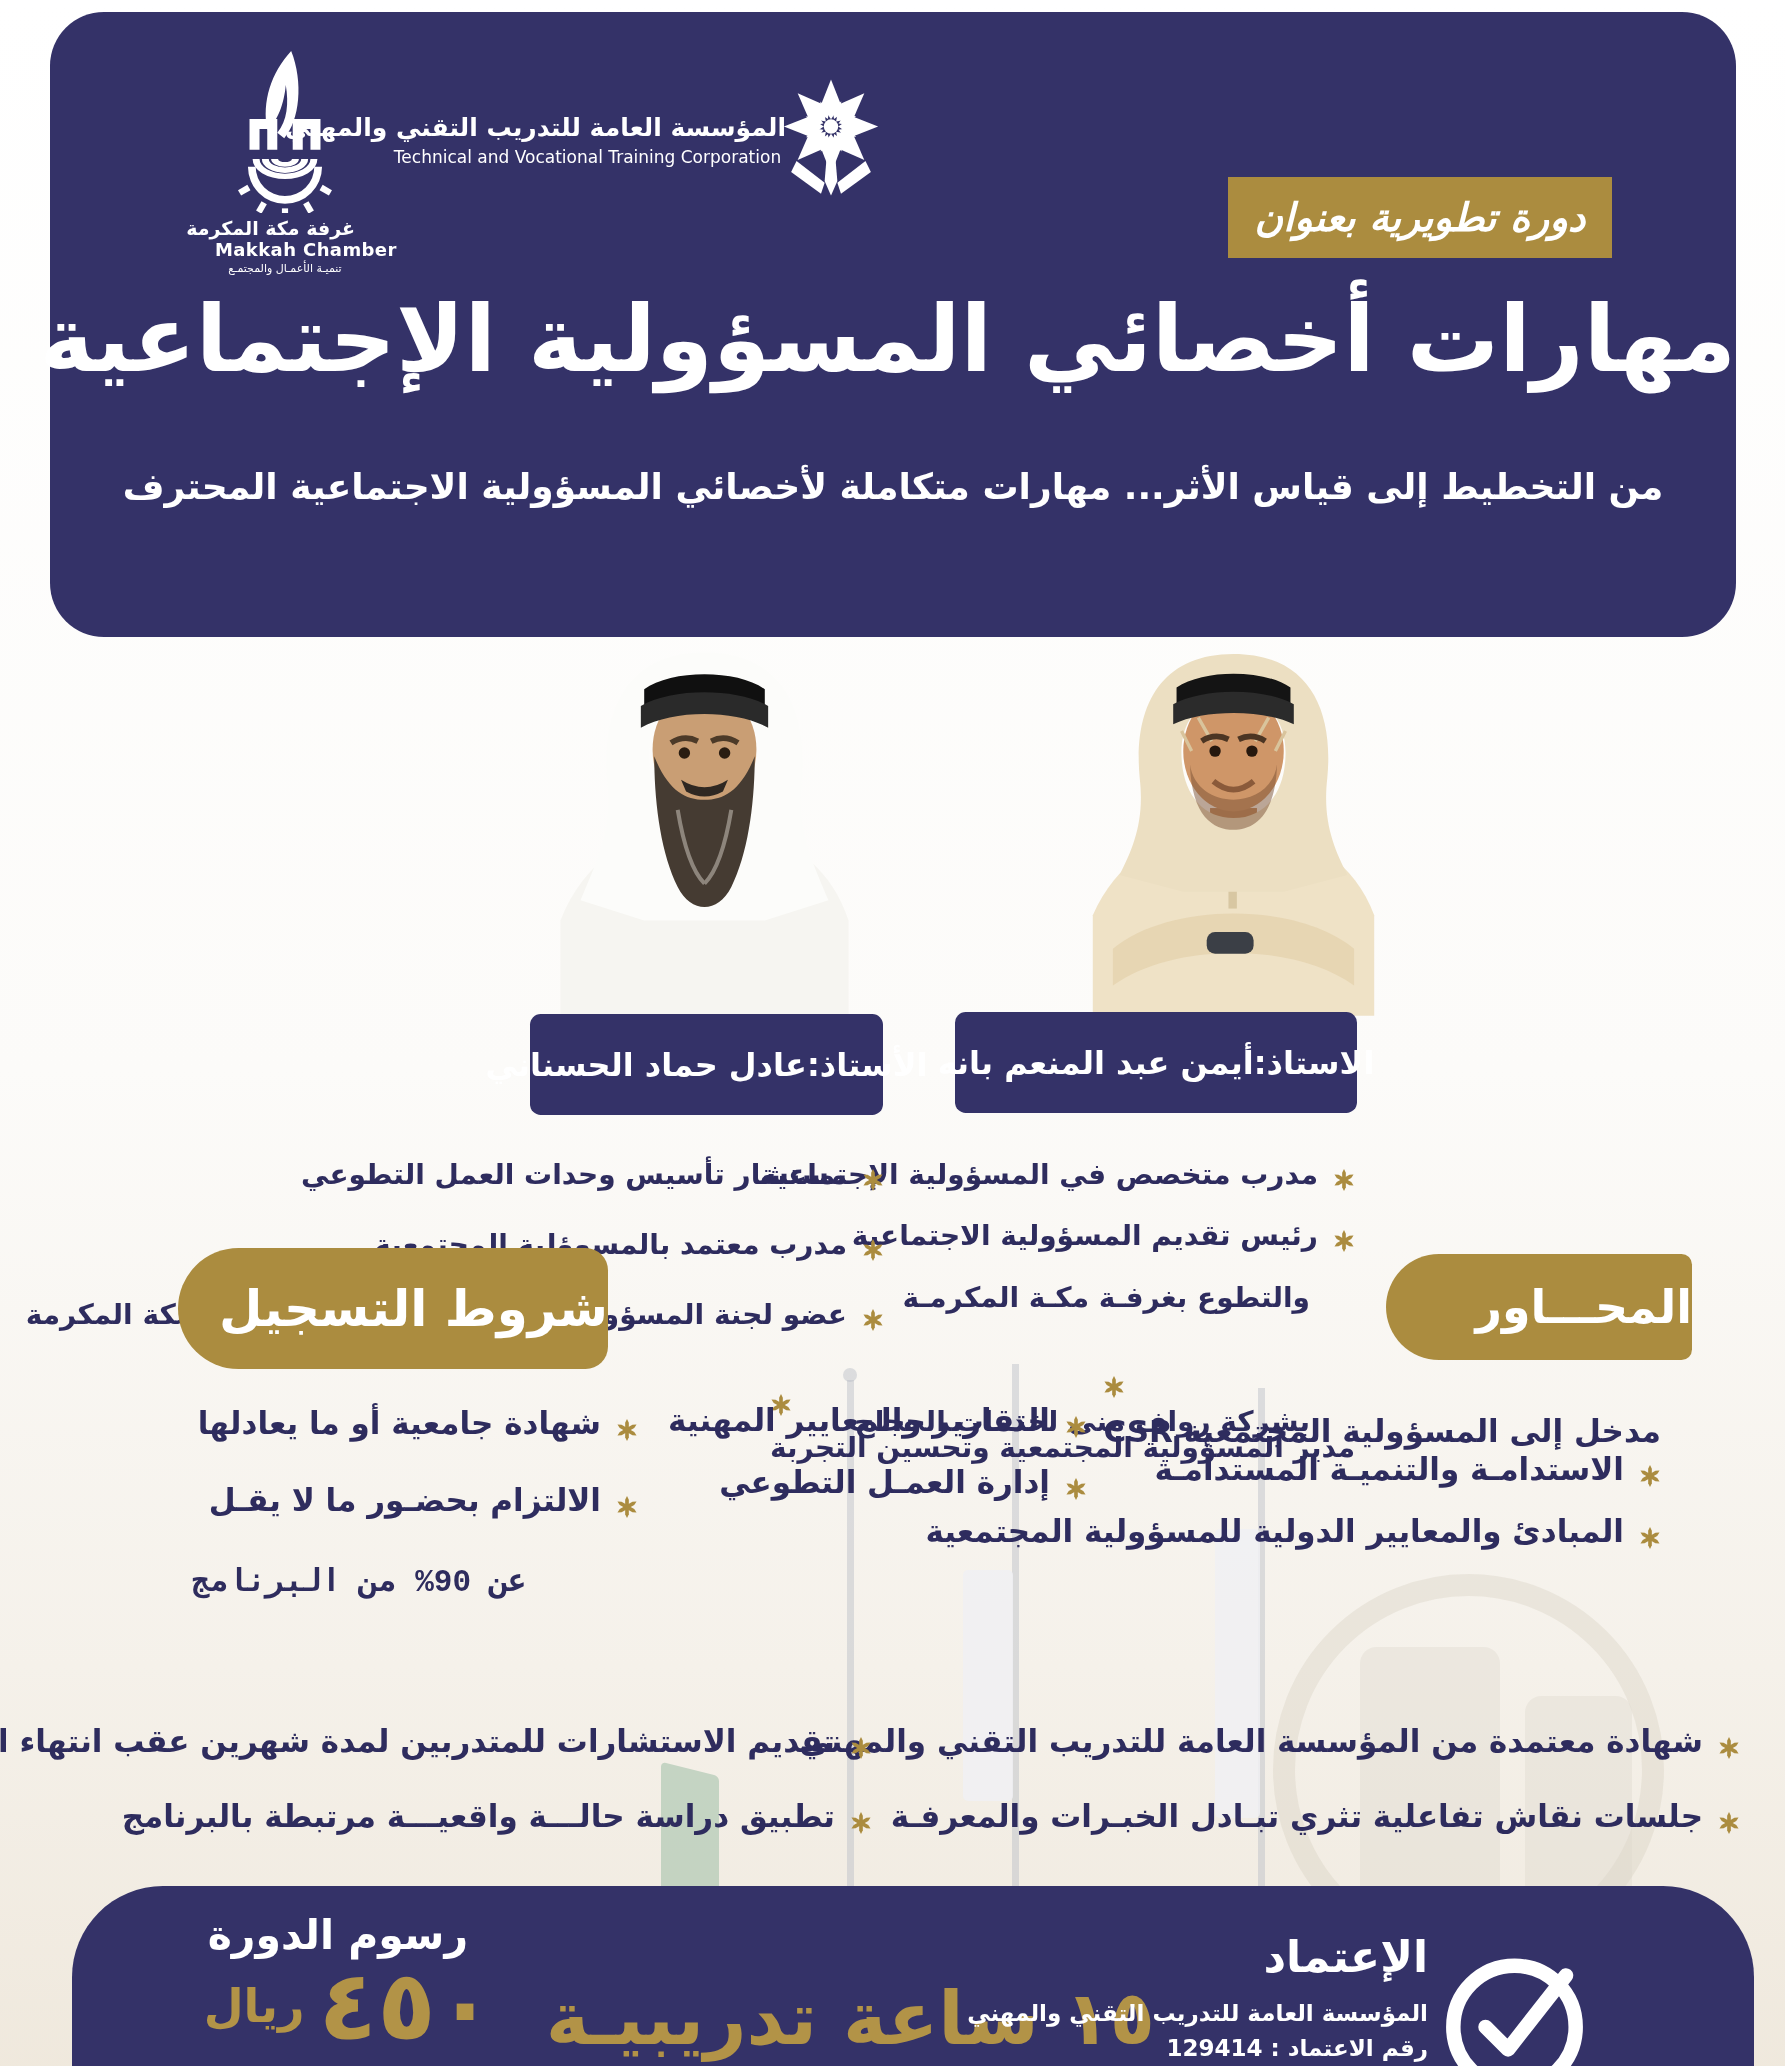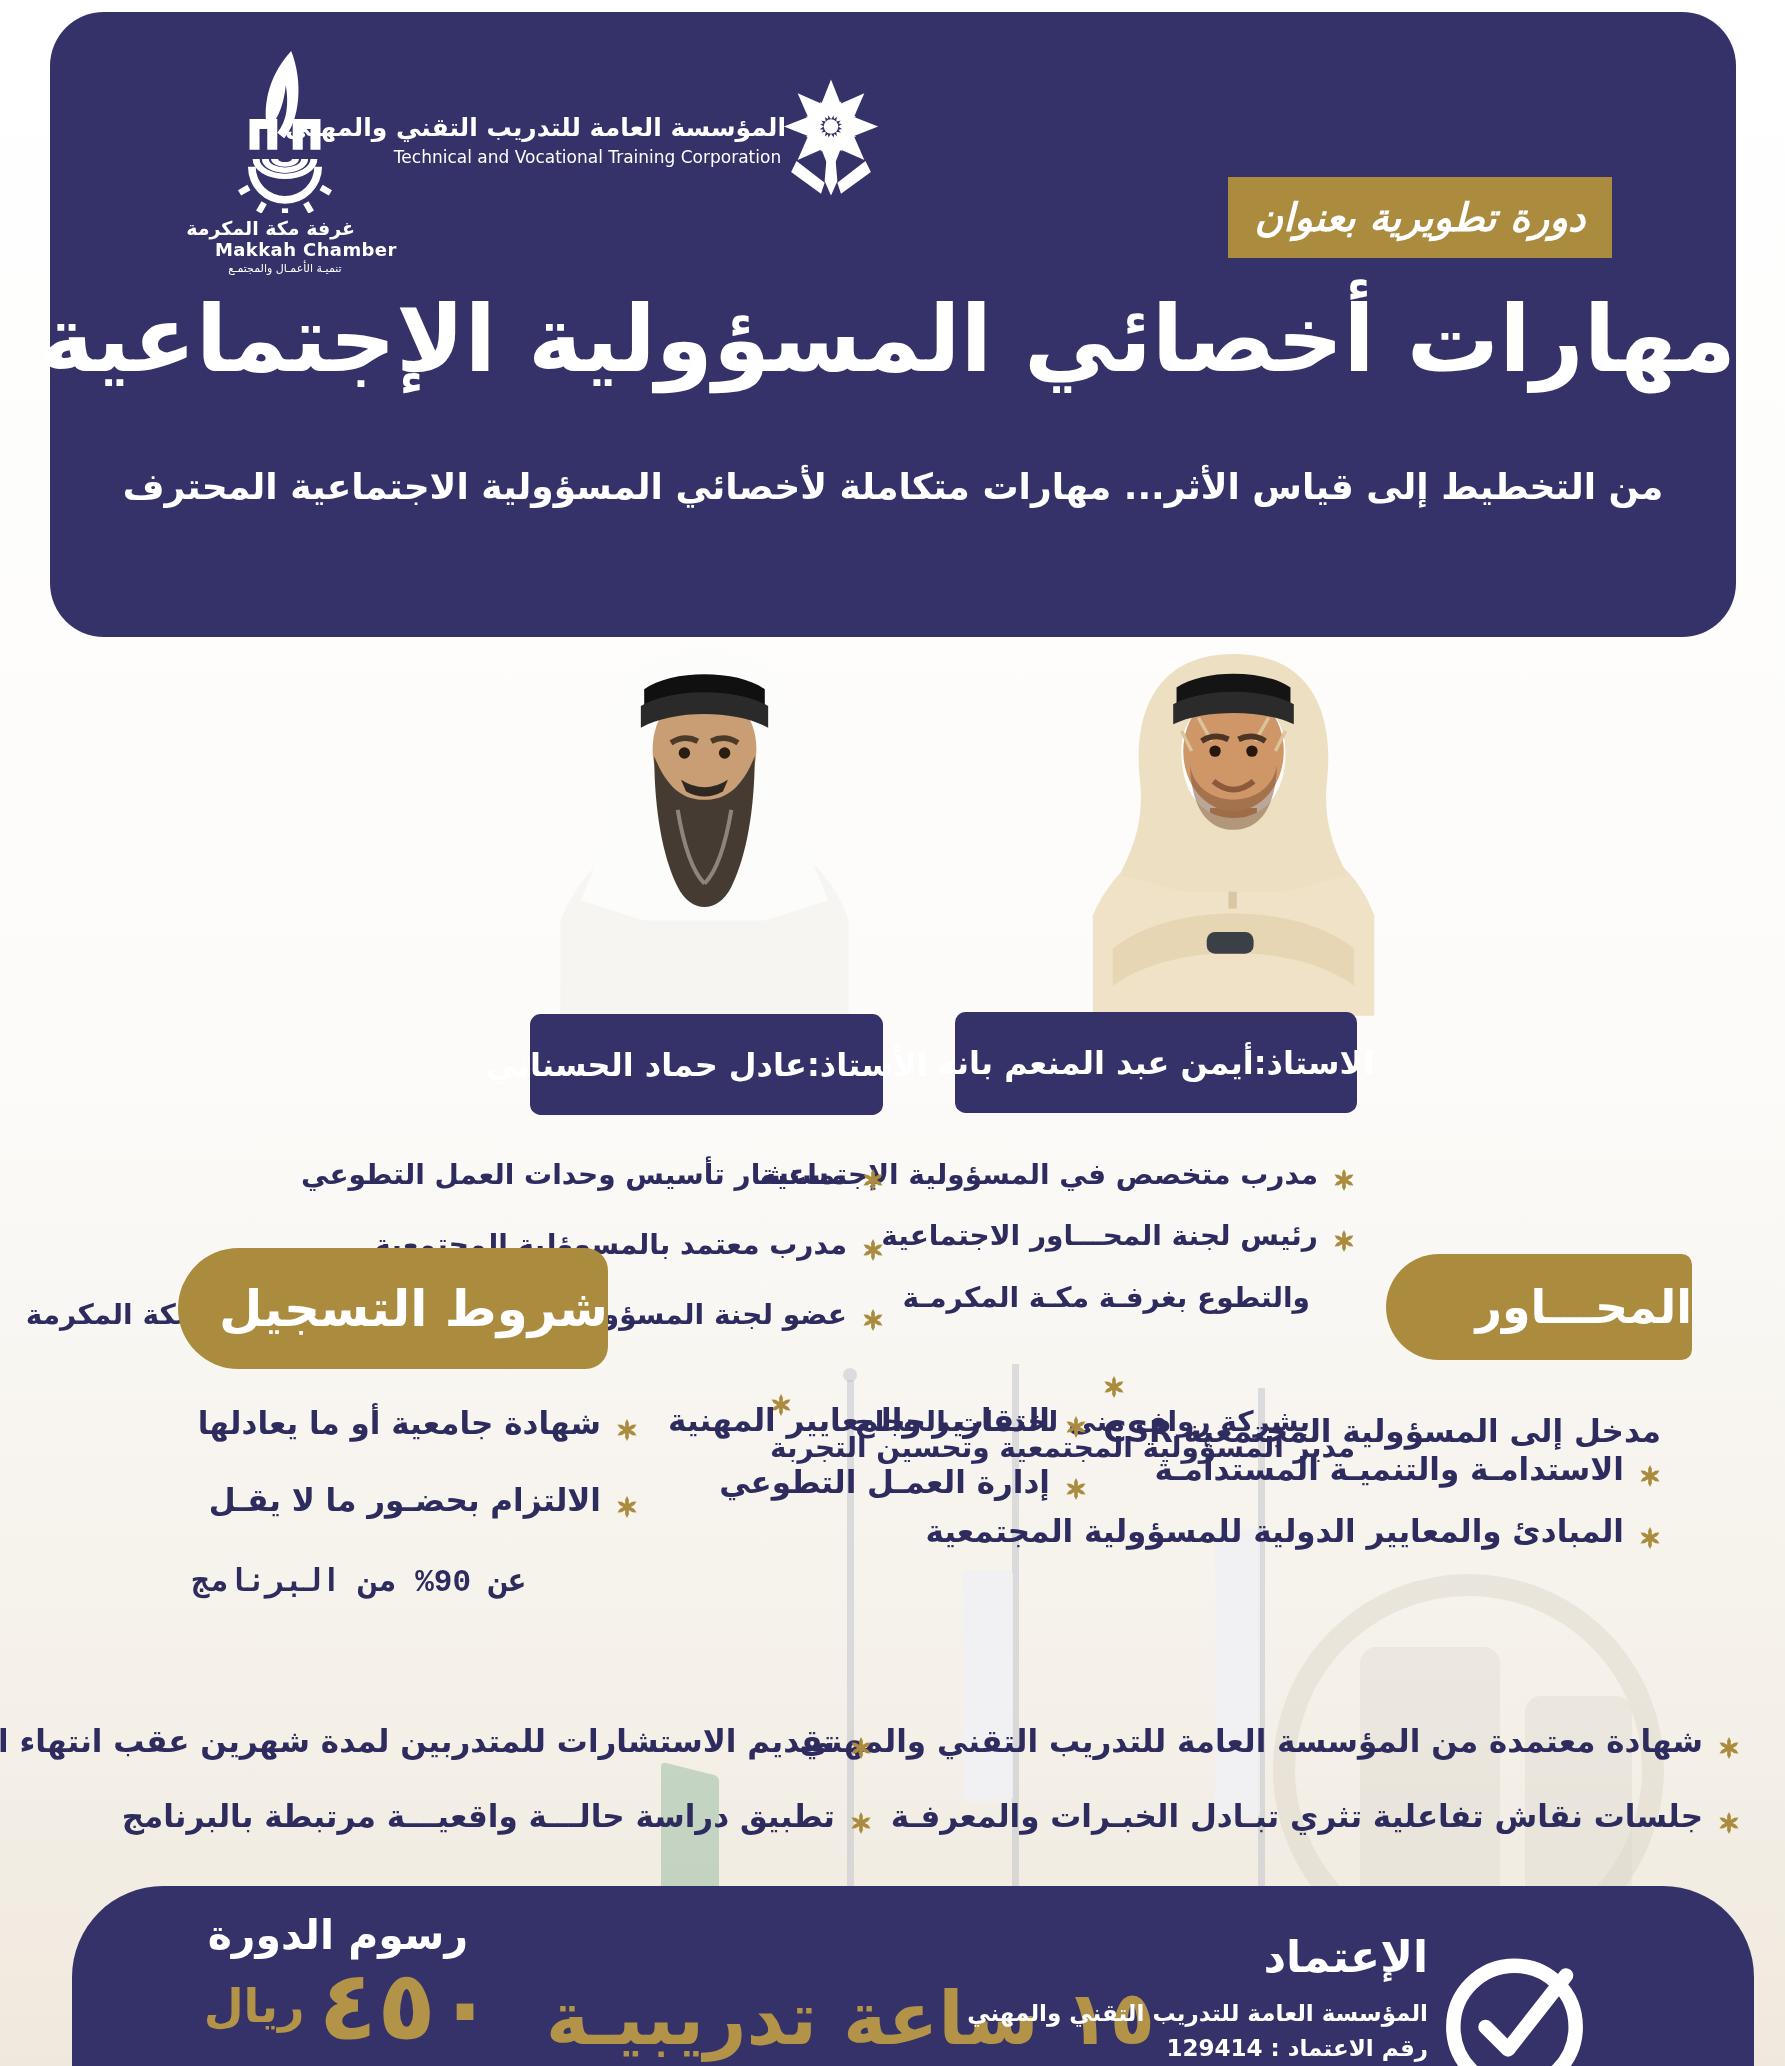--- a/index.html
+++ b/index.html
@@ -218,21 +218,21 @@
   <div class="row" style="top:1141px;right:430px;">
     <svg class="star" viewBox="0 0 54 54" width="22" height="22">
         <use href="#star"></use>
       </svg>
     <span class="rtext">مدرب متخصص في المسؤولية الإجتماعية</span>
   </div>
   <div class="row" style="top:1202px;right:430px;">
     <svg class="star" viewBox="0 0 54 54" width="22" height="22">
         <use href="#star"></use>
       </svg>
-    <span class="rtext">رئيس لجنة المحـــاور الاجتماعية</span>
+    <span class="rtext">رئيس تقديم المسؤولية الاجتماعية</span>
   </div>
   <div class="row" style="top:1264px;right:475px;">
     <span class="rtext">والتطوع بغرفـة مكـة المكرمـة</span>
   </div>
   <div class="row" style="top:1394px;right:430px;flex-direction:column;">
     <svg class="star" viewBox="0 0 54 54" width="22" height="22">
         <use href="#star"></use>
       </svg>
     <span class="rtext">مدير المسؤولية المجتمعية وتحسين التجربة</span>
   </div>

